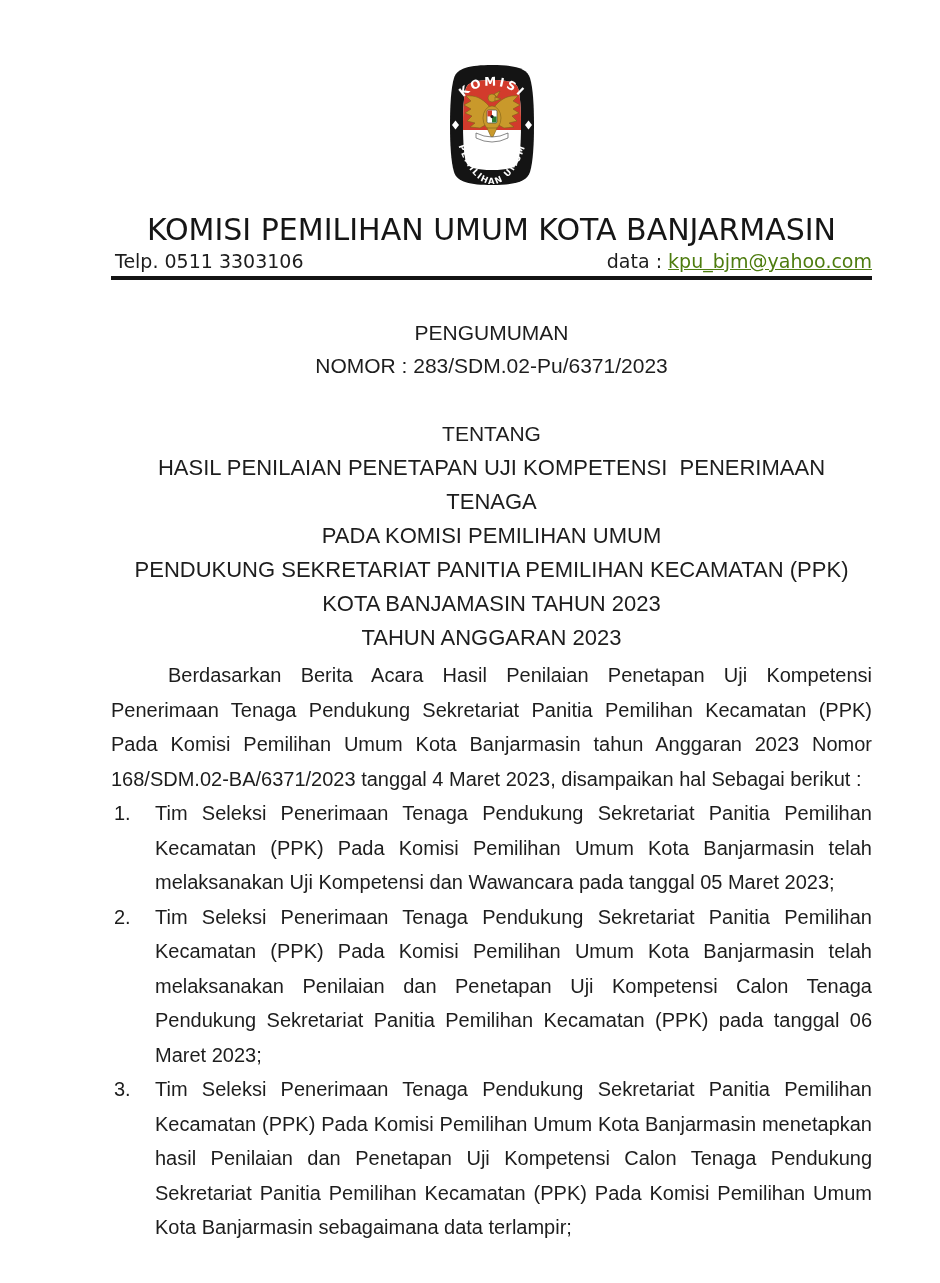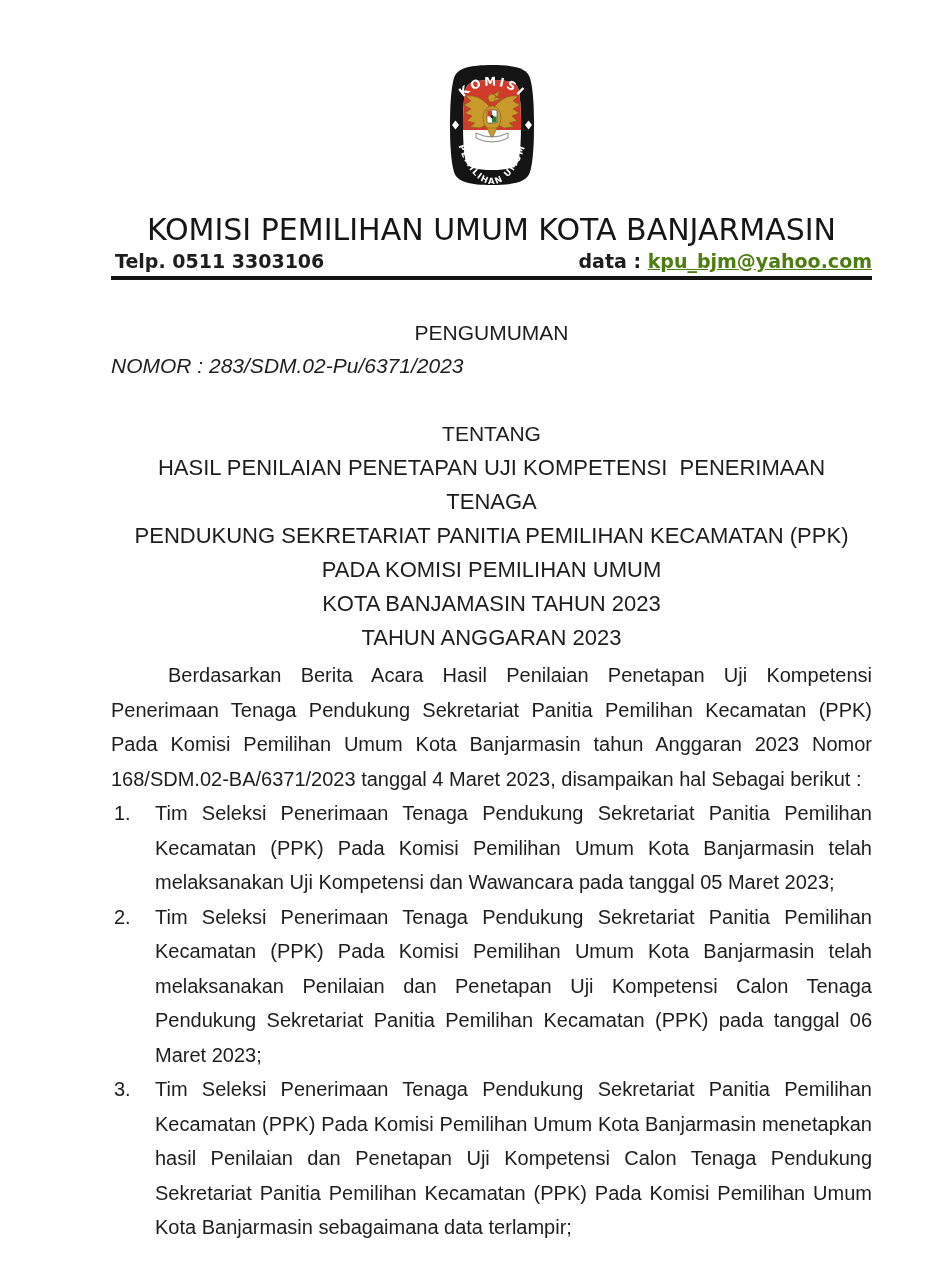--- a/index.html
+++ b/index.html
@@ -35,33 +35,32 @@
     line-height: 22px;
   }
   .contact-row {
     margin-top: 5px;
     display: flex;
     justify-content: space-between;
     align-items: baseline;
     font-family: "DejaVu Sans", sans-serif;
     font-size: 19px;
     line-height: 22px;
-    font-weight: bold;
   }
   .contact-row .phone { padding-left: 4px; }
   .email-link { color: #4d7c0f; text-decoration: underline; cursor: pointer; }
   .divider {
     margin-top: 4px;
     height: 2px;
     border-top: 3px solid #141414;
     border-bottom: 1px solid #141414;
   }
 
   .doc-title   { margin-top: 36px; text-align: center; font-size: 21px; line-height: 33px; }
-  .doc-number  { font-size: 21px; line-height: 33px; font-style: italic; }
+  .doc-number  { text-align: center; font-size: 21px; line-height: 33px; }
   .about-label { margin-top: 35px; text-align: center; font-size: 21px; line-height: 34px; }
   .subject-line{ text-align: center; font-size: 22px; line-height: 34px; white-space: pre-wrap; }
 
   .intro {
     margin-top: 3px;
     font-size: 20px;
     line-height: 34.5px;
     text-align: justify;
     text-indent: 57px;
   }
@@ -136,22 +135,22 @@
     </span>
   </div>
   <div class="divider"></div>
 
   <div class="doc-title">PENGUMUMAN</div>
   <div class="doc-number">NOMOR : 283/SDM.02-Pu/6371/2023</div>
 
   <div class="about-label">TENTANG</div>
   <div>
     <div class="subject-line">HASIL PENILAIAN PENETAPAN UJI KOMPETENSI  PENERIMAAN TENAGA</div>
+    <div class="subject-line">PADA KOMISI PEMILIHAN UMUM</div>
     <div class="subject-line">PENDUKUNG SEKRETARIAT PANITIA PEMILIHAN KECAMATAN (PPK)</div>
-    <div class="subject-line">PADA KOMISI PEMILIHAN UMUM</div>
     <div class="subject-line">KOTA BANJAMASIN TAHUN 2023</div>
     <div class="subject-line">TAHUN ANGGARAN 2023</div>
   </div>
 
   <p class="intro">Berdasarkan Berita Acara Hasil Penilaian Penetapan Uji Kompetensi Penerimaan Tenaga Pendukung Sekretariat Panitia Pemilihan Kecamatan (PPK) Pada Komisi Pemilihan Umum Kota Banjarmasin tahun Anggaran 2023 Nomor 168/SDM.02-BA/6371/2023 tanggal 4 Maret 2023, disampaikan hal Sebagai berikut :</p>
 
   <ol class="items">
     <li class="item">
       <span class="item-num">1.</span>
       <span class="item-text">Tim Seleksi Penerimaan Tenaga Pendukung Sekretariat Panitia Pemilihan Kecamatan (PPK) Pada Komisi Pemilihan Umum Kota Banjarmasin telah melaksanakan Uji Kompetensi dan Wawancara pada tanggal 05 Maret 2023;</span>

